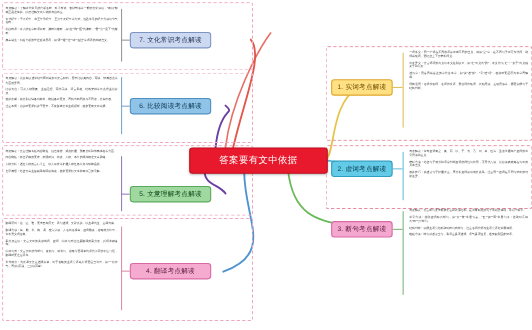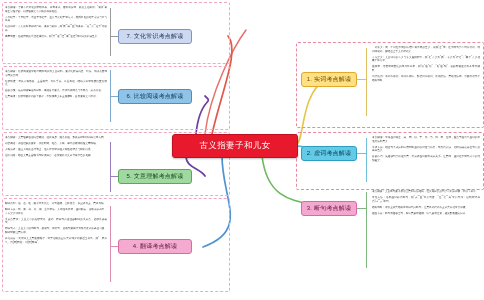--- a/index.html
+++ b/index.html
@@ -83,21 +83,21 @@
     <path d="M205,134 C210,92 234,46 246,30" fill="none" stroke="#e2574c" stroke-width="1.5" stroke-linecap="round" opacity=".85"></path>
   </svg>
 
   <div class="frame f-red" style="left:296px;top:42px;width:186px;height:84px;"></div>
   <div class="frame f-red" style="left:296px;top:132px;width:186px;height:56px;"></div>
   <div class="frame f-pinklite" style="left:2px;top:2px;width:226px;height:60px;"></div>
   <div class="frame f-pinklite" style="left:2px;top:66px;width:226px;height:62px;"></div>
   <div class="frame f-pinklite" style="left:2px;top:132px;width:226px;height:62px;"></div>
   <div class="frame f-pinklite" style="left:2px;top:198px;width:226px;height:92px;"></div>
 
-  <div class="center-node">古义指妻子和儿女</div>
+  <div class="center-node">答案要有文中依据</div>
 
   <div class="topic t-yellow" style="left:301px;top:72px;width:56px;">1.  实词考点解读</div>
   <div class="topic t-cyan" style="left:301px;top:146px;width:56px;">2.  虚词考点解读</div>
   <div class="topic t-pink" style="left:301px;top:201px;width:56px;">3.  断句考点解读</div>
 
   <div class="rail r-yellow" style="left:366px;top:48px;height:68px;"></div>
   <div class="tick" style="left:357px;top:79px;width:9px;border-color:#dfc062;"></div>
   <div class="rail r-cyan" style="left:366px;top:138px;height:44px;"></div>
   <div class="tick" style="left:357px;top:153px;width:9px;border-color:#6fc0d8;"></div>
   <div class="rail r-green" style="left:366px;top:192px;height:76px;"></div>

